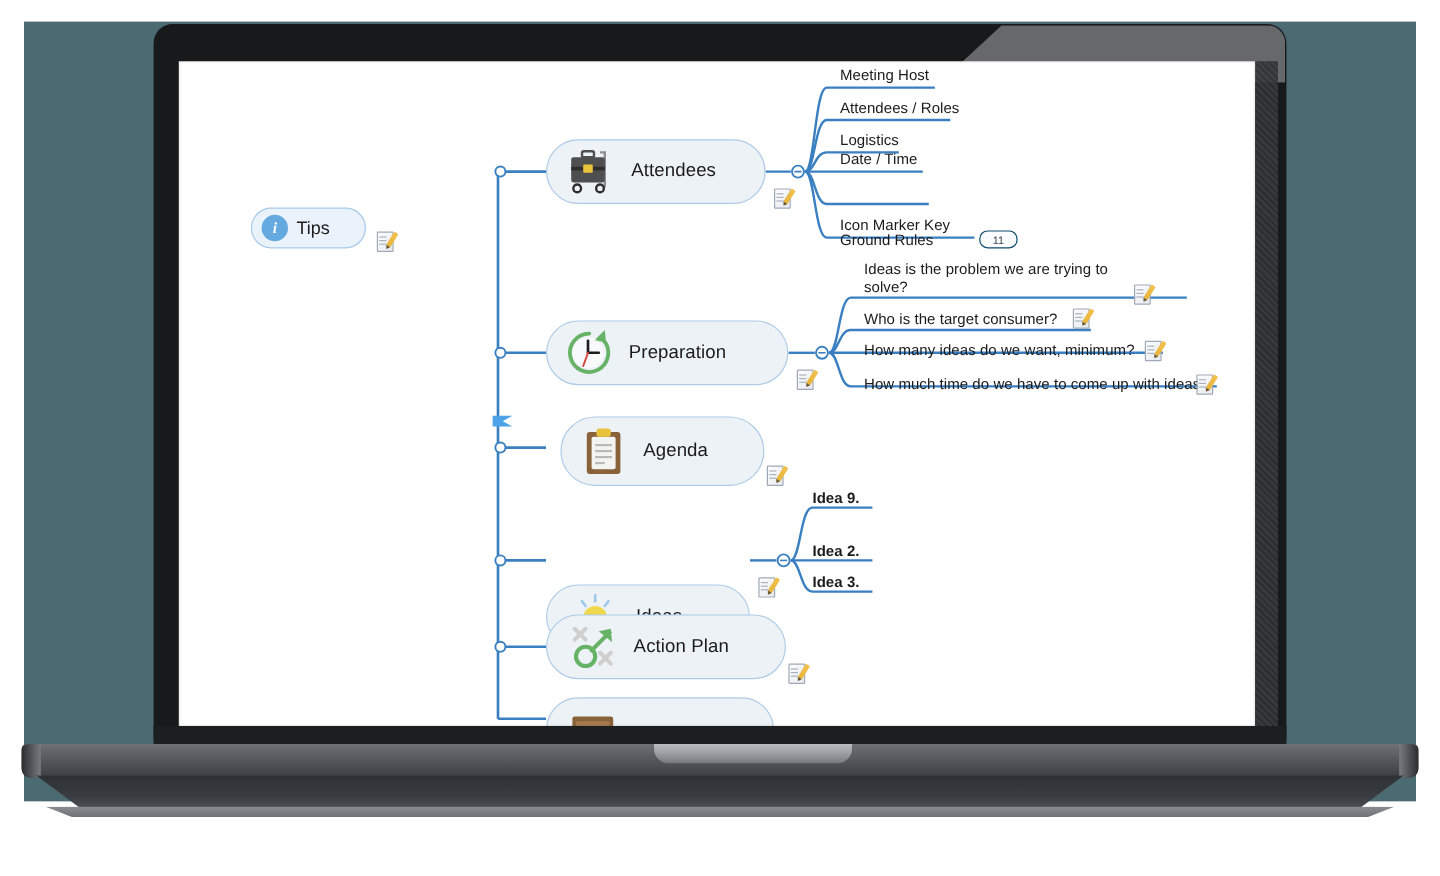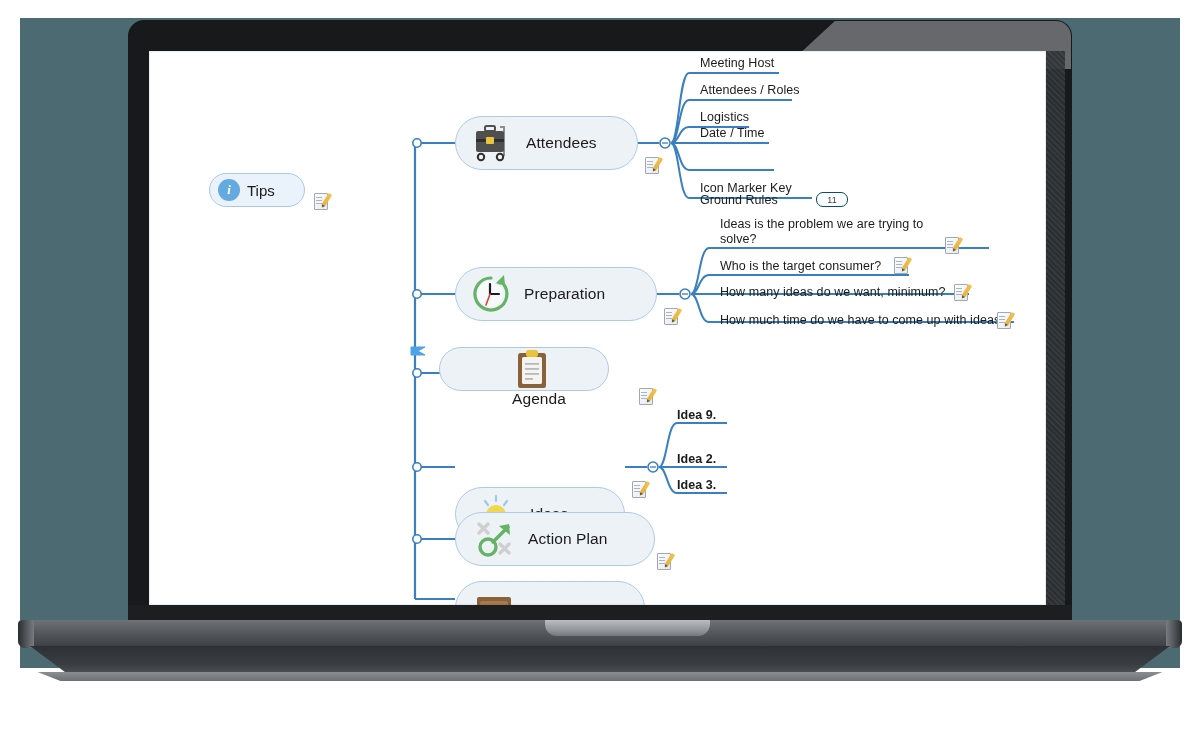--- a/index.html
+++ b/index.html
@@ -307,21 +307,21 @@
 
       <span class="leaf" style="left:571px;top:262px;">How much time do we have to come up with ideas?</span>
       <div class="note-icon" style="left:848px;top:261px;">
         <span class="pg"></span>
           <span class="ln" style="top:4px;"></span>
           <span class="ln" style="top:7px;"></span>
           <span class="ln" style="top:10px;"></span>
           <span class="pen"></span>
       </div>
 
-      <div class="node" style="left:290px;top:296px;width:170px;height:44px;padding-left:16px;flex-direction:column;">
+      <div class="node" style="left:318px;top:296px;width:170px;height:58px;padding-left:16px;">
         <span class="nd-icon">
           <svg width="38" height="42" viewBox="0 0 38 42">
             <rect x="5" y="5" width="28" height="35" rx="2.5" fill="#8a6239"></rect>
             <rect x="9" y="9" width="20" height="27" rx="1.5" fill="#f3f3f1"></rect>
             <rect x="13" y="2" width="12" height="7" rx="2.5" fill="#e8c33c"></rect>
             <rect x="12" y="15" width="14" height="1.8" fill="#b9b9b5"></rect>
             <rect x="12" y="20" width="14" height="1.8" fill="#b9b9b5"></rect>
             <rect x="12" y="25" width="14" height="1.8" fill="#b9b9b5"></rect>
             <rect x="12" y="30" width="8" height="1.8" fill="#b9b9b5"></rect>
           </svg>

